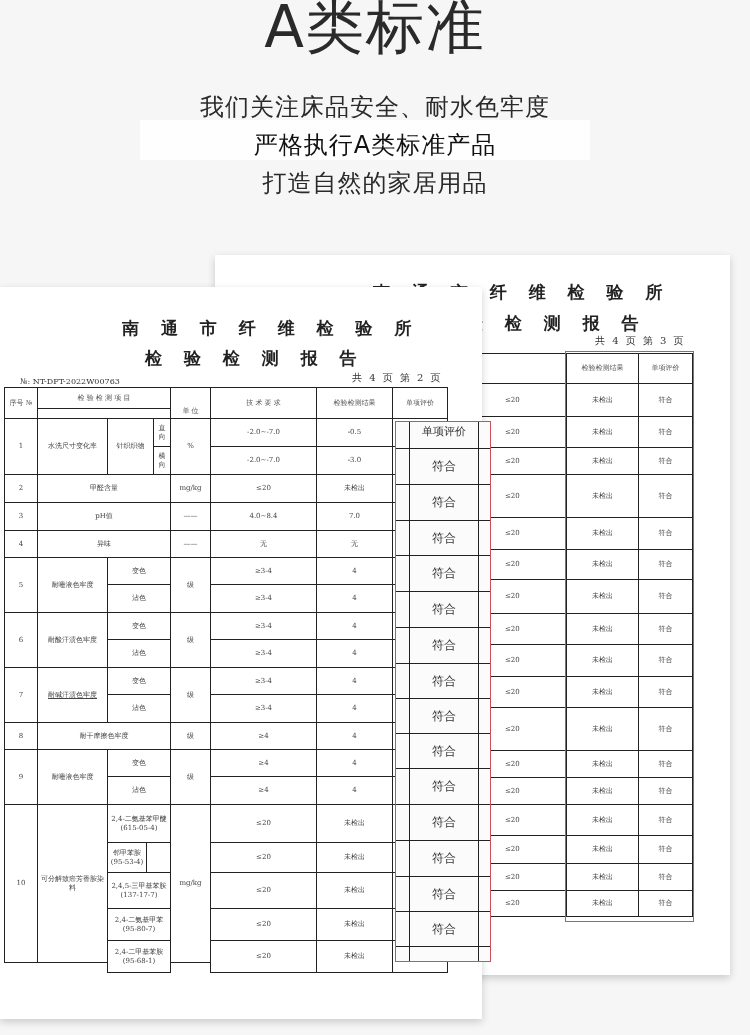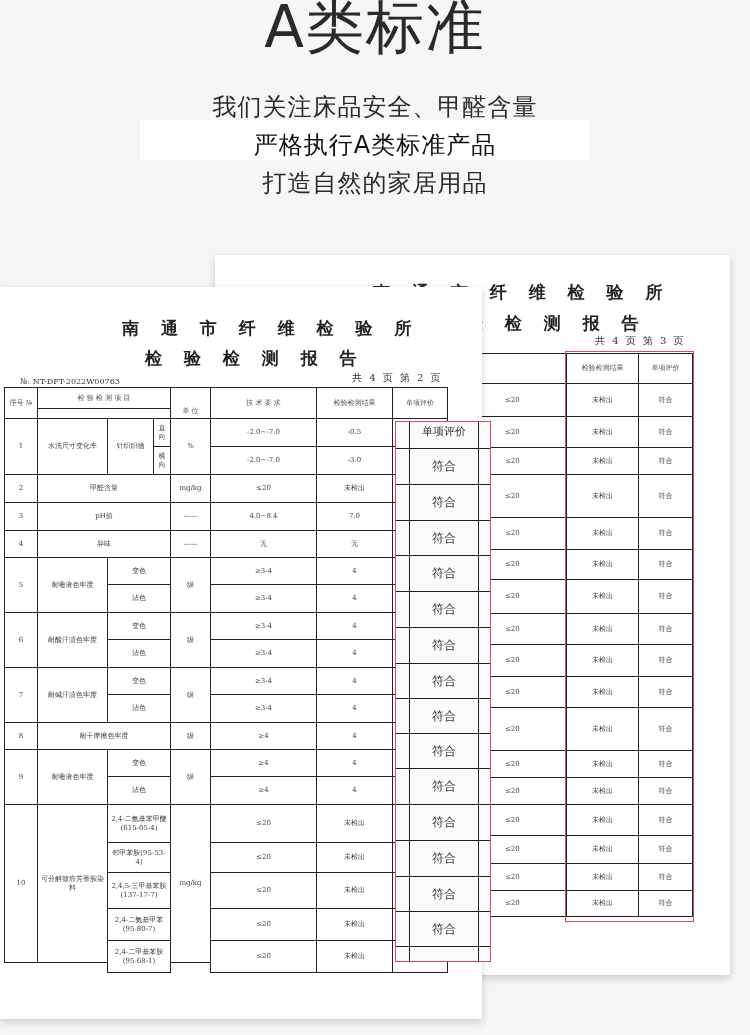--- a/index.html
+++ b/index.html
@@ -24,21 +24,21 @@
 
   .red-box { position: absolute; border: 1.5px solid #d0505a; pointer-events: none; }
   .ov-cell { position: absolute; border: 1.2px solid #222; display: flex; align-items: center; justify-content: center; font-family: "DejaVu Serif", serif; font-size: 12px; color: #333; background: #fbfbfb; }
   .ov-cell.hd { font-size: 11px; }
 </style>
 </head>
 <body>
 
 <div class="headline">A类标准</div>
 <div class="slogan-band"></div>
-<div class="slogan l1">我们关注床品安全、甲醛含量</div>
+<div class="slogan l1">我们关注床品安全、耐水色牢度</div>
 <div class="slogan l2">严格执行A类标准产品</div>
 <div class="slogan l3">打造自然的家居用品</div>
 
 <div class="doc doc-back">
   <div class="doc-title" style="left:158px;top:26px;">南 通 市 纤 维 检 验 所</div>
   <div class="doc-title" style="left:212px;top:57px;">检 验 检 测 报 告</div>
   <div class="page-no" style="left:380px;top:79px;">共 4 页 第 3 页</div>
   <div id="back-table">
       <div class="cell hdr" style="left: -2px; top: 98px; width: 354px; height: 31px; justify-content: flex-start;">技 术 要 求</div>
       <div class="cell hdr" style="left: 351px; top: 98px; width: 73px; height: 31px;">检验检测结果</div>
@@ -156,21 +156,21 @@
       <div class="cell" style="left: 107px; top: 325px; width: 64px; height: 28px;">变色</div>
       <div class="cell" style="left: 210px; top: 325px; width: 107px; height: 28px;">≥3-4</div>
       <div class="cell" style="left: 316px; top: 325px; width: 77px; height: 28px;">4</div>
       <div class="cell" style="left: 392px; top: 325px; width: 56px; height: 28px;"></div>
       <div class="cell" style="left: 107px; top: 352px; width: 64px; height: 29px;">沾色</div>
       <div class="cell" style="left: 210px; top: 352px; width: 107px; height: 29px;">≥3-4</div>
       <div class="cell" style="left: 316px; top: 352px; width: 77px; height: 29px;">4</div>
       <div class="cell" style="left: 392px; top: 352px; width: 56px; height: 29px;"></div>
       <div class="cell" style="left: 170px; top: 325px; width: 41px; height: 56px;">级</div>
       <div class="cell" style="left: 4px; top: 380px; width: 34px; height: 56px;">7</div>
-      <div class="cell" style="left: 37px; top: 380px; width: 71px; height: 56px;">耐碱汗渍色牢度</div>
+      <div class="cell" style="left: 37px; top: 380px; width: 71px; height: 56px; text-decoration: underline;">耐碱汗渍色牢度</div>
       <div class="cell" style="left: 107px; top: 380px; width: 64px; height: 28px;">变色</div>
       <div class="cell" style="left: 210px; top: 380px; width: 107px; height: 28px;">≥3-4</div>
       <div class="cell" style="left: 316px; top: 380px; width: 77px; height: 28px;">4</div>
       <div class="cell" style="left: 392px; top: 380px; width: 56px; height: 28px;"></div>
       <div class="cell" style="left: 107px; top: 407px; width: 64px; height: 29px;">沾色</div>
       <div class="cell" style="left: 210px; top: 407px; width: 107px; height: 29px;">≥3-4</div>
       <div class="cell" style="left: 316px; top: 407px; width: 77px; height: 29px;">4</div>
       <div class="cell" style="left: 392px; top: 407px; width: 56px; height: 29px;"></div>
       <div class="cell" style="left: 170px; top: 380px; width: 41px; height: 56px;">级</div>
       <div class="cell" style="left: 4px; top: 435px; width: 34px; height: 28px;">8</div>
@@ -189,21 +189,21 @@
       <div class="cell" style="left: 210px; top: 489px; width: 107px; height: 29px;">≥4</div>
       <div class="cell" style="left: 316px; top: 489px; width: 77px; height: 29px;">4</div>
       <div class="cell" style="left: 392px; top: 489px; width: 56px; height: 29px;"></div>
       <div class="cell" style="left: 170px; top: 462px; width: 41px; height: 56px;">级</div>
       <div class="cell" style="left: 4px; top: 517px; width: 34px; height: 159px;">10</div>
       <div class="cell" style="left: 37px; top: 517px; width: 71px; height: 159px;">可分解致癌芳香胺染料</div>
       <div class="cell" style="left: 107px; top: 517px; width: 64px; height: 39px;">2,4-二氨基苯甲醚(615-05-4)</div>
       <div class="cell" style="left: 210px; top: 517px; width: 107px; height: 39px;">≤20</div>
       <div class="cell" style="left: 316px; top: 517px; width: 77px; height: 39px;">未检出</div>
       <div class="cell" style="left: 392px; top: 517px; width: 56px; height: 39px;"></div>
-      <div class="cell" style="left: 107px; top: 555px; width: 64px; height: 31px;">邻甲苯胺(95-53-4)</div>
+      <div class="cell" style="left: 107px; top: 555px; width: 40px; height: 31px;">邻甲苯胺(95-53-4)</div>
       <div class="cell" style="left: 210px; top: 555px; width: 107px; height: 31px;">≤20</div>
       <div class="cell" style="left: 316px; top: 555px; width: 77px; height: 31px;">未检出</div>
       <div class="cell" style="left: 392px; top: 555px; width: 56px; height: 31px;"></div>
       <div class="cell" style="left: 107px; top: 585px; width: 64px; height: 37px;">2,4,5-三甲基苯胺(137-17-7)</div>
       <div class="cell" style="left: 210px; top: 585px; width: 107px; height: 37px;">≤20</div>
       <div class="cell" style="left: 316px; top: 585px; width: 77px; height: 37px;">未检出</div>
       <div class="cell" style="left: 392px; top: 585px; width: 56px; height: 37px;"></div>
       <div class="cell" style="left: 107px; top: 621px; width: 64px; height: 33px;">2,4-二氨基甲苯(95-80-7)</div>
       <div class="cell" style="left: 210px; top: 621px; width: 107px; height: 33px;">≤20</div>
       <div class="cell" style="left: 316px; top: 621px; width: 77px; height: 33px;">未检出</div>

